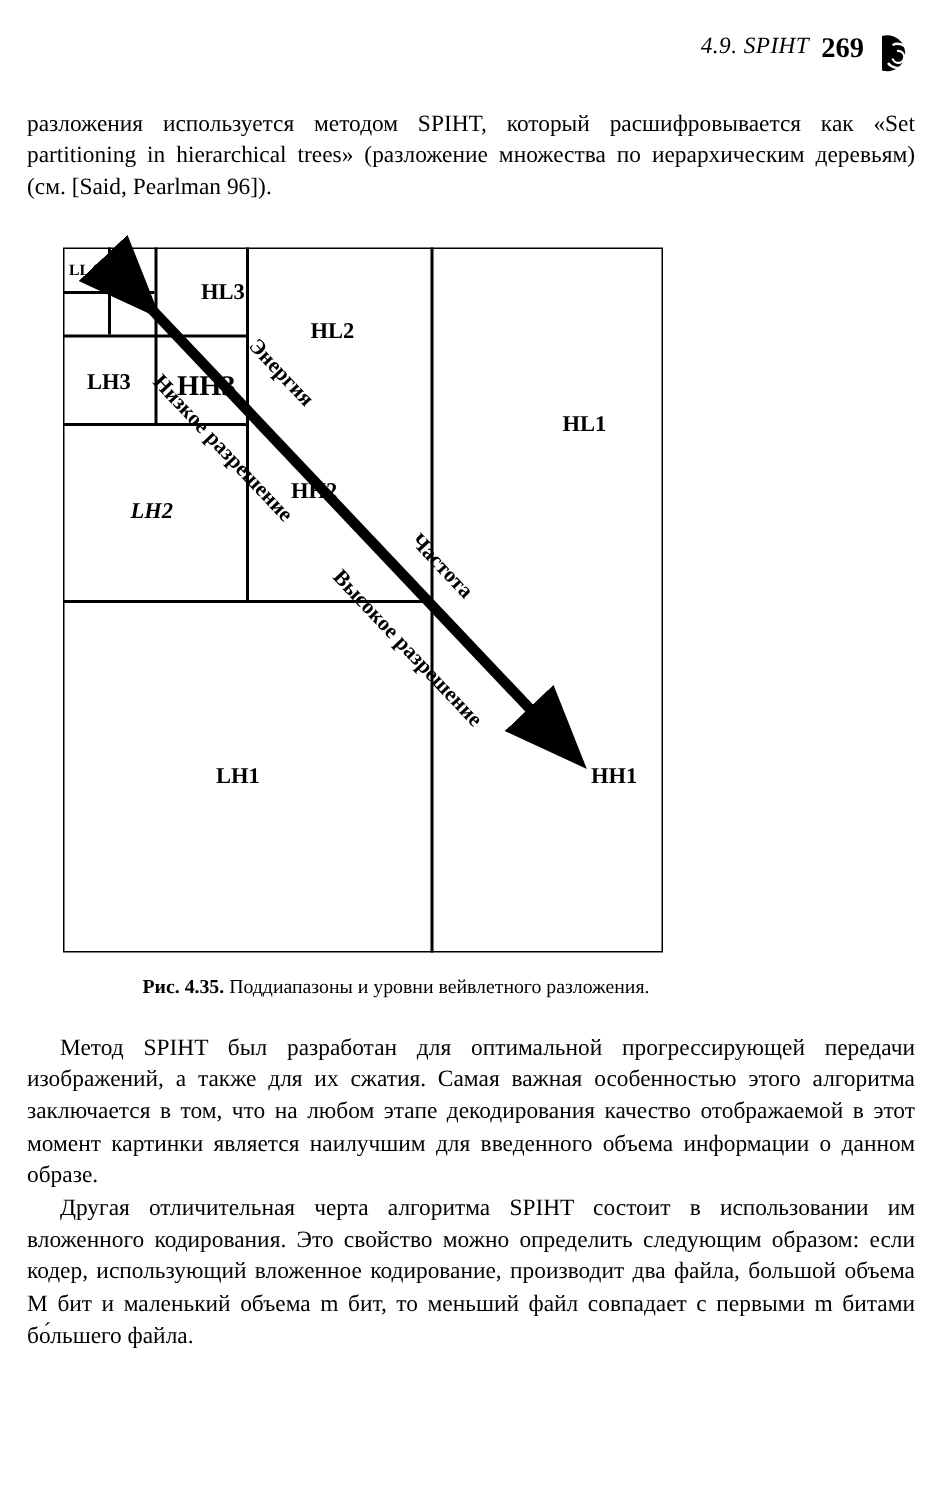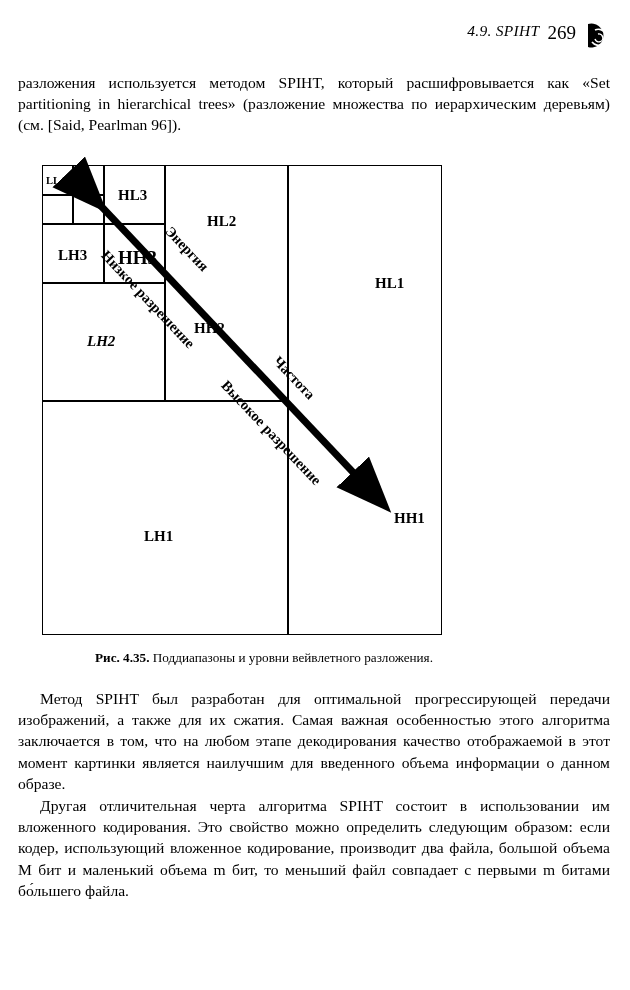--- a/index.html
+++ b/index.html
@@ -25,21 +25,21 @@
     gap: 8px;
   }
   .header-section {
     font-family: "Liberation Serif", serif;
     font-style: italic;
     font-size: 15.5px;
     letter-spacing: 0.3px;
   }
   .header-pagenum {
     font-family: "Liberation Serif", serif;
-    font-weight: normal;
+    font-weight: bold;
     font-size: 19px;
   }
   .header-ornament {
     width: 26px;
     height: 26px;
     position: relative;
     margin-left: 2px;
   }
 
   
@@ -149,28 +149,28 @@
   <div class="ln v" style="left:122px; top:0; height:235px;"></div>
   <div class="ln h" style="left:0; top:117px; width:122px;"></div>
 
   <div class="ln v" style="left:61px; top:0; height:117px;"></div>
   <div class="ln h" style="left:0; top:58px; width:122px;"></div>
 
   <div class="ln v" style="left:30px; top:0; height:58px;"></div>
   <div class="ln h" style="left:0; top:29px; width:61px;"></div>
 
   <span class="lbl small" style="left:4px; top:10px;">LL4</span>
-  <span class="lbl" style="left:76px; top:22px;">HL3</span>
+  <span class="lbl" style="left:92px; top:22px;">HL3</span>
   <span class="lbl" style="left:165px; top:48px;">HL2</span>
   <span class="lbl" style="left:333px; top:110px;">HL1</span>
   <span class="lbl" style="left:16px; top:82px;">LH3</span>
   <span class="lbl mid" style="left:76px; top:82px;">HH3</span>
   <span class="lbl" style="left:45px; top:168px;font-style:italic;">LH2</span>
   <span class="lbl" style="left:152px; top:155px;">HH2</span>
-  <span class="lbl" style="left:102px; top:363px;">LH1</span>
+  <span class="lbl" style="left:102px; top:345px;">LH1</span>
   <span class="lbl" style="left:352px; top:345px;">HH1</span>
 
   <svg class="arrow-svg" viewBox="0 0 500 470">
     <defs>
       <marker id="ah" markerWidth="9" markerHeight="9" refX="6.5" refY="3.2" orient="auto">
         <path d="M0,0 L8,3.2 L0,6.4 Z" fill="#000"></path>
       </marker>
     </defs>
     <line x1="58" y1="40" x2="342" y2="340" stroke="#000" stroke-width="7" marker-start="url(#ah)" marker-end="url(#ah)"></line>
   </svg>

